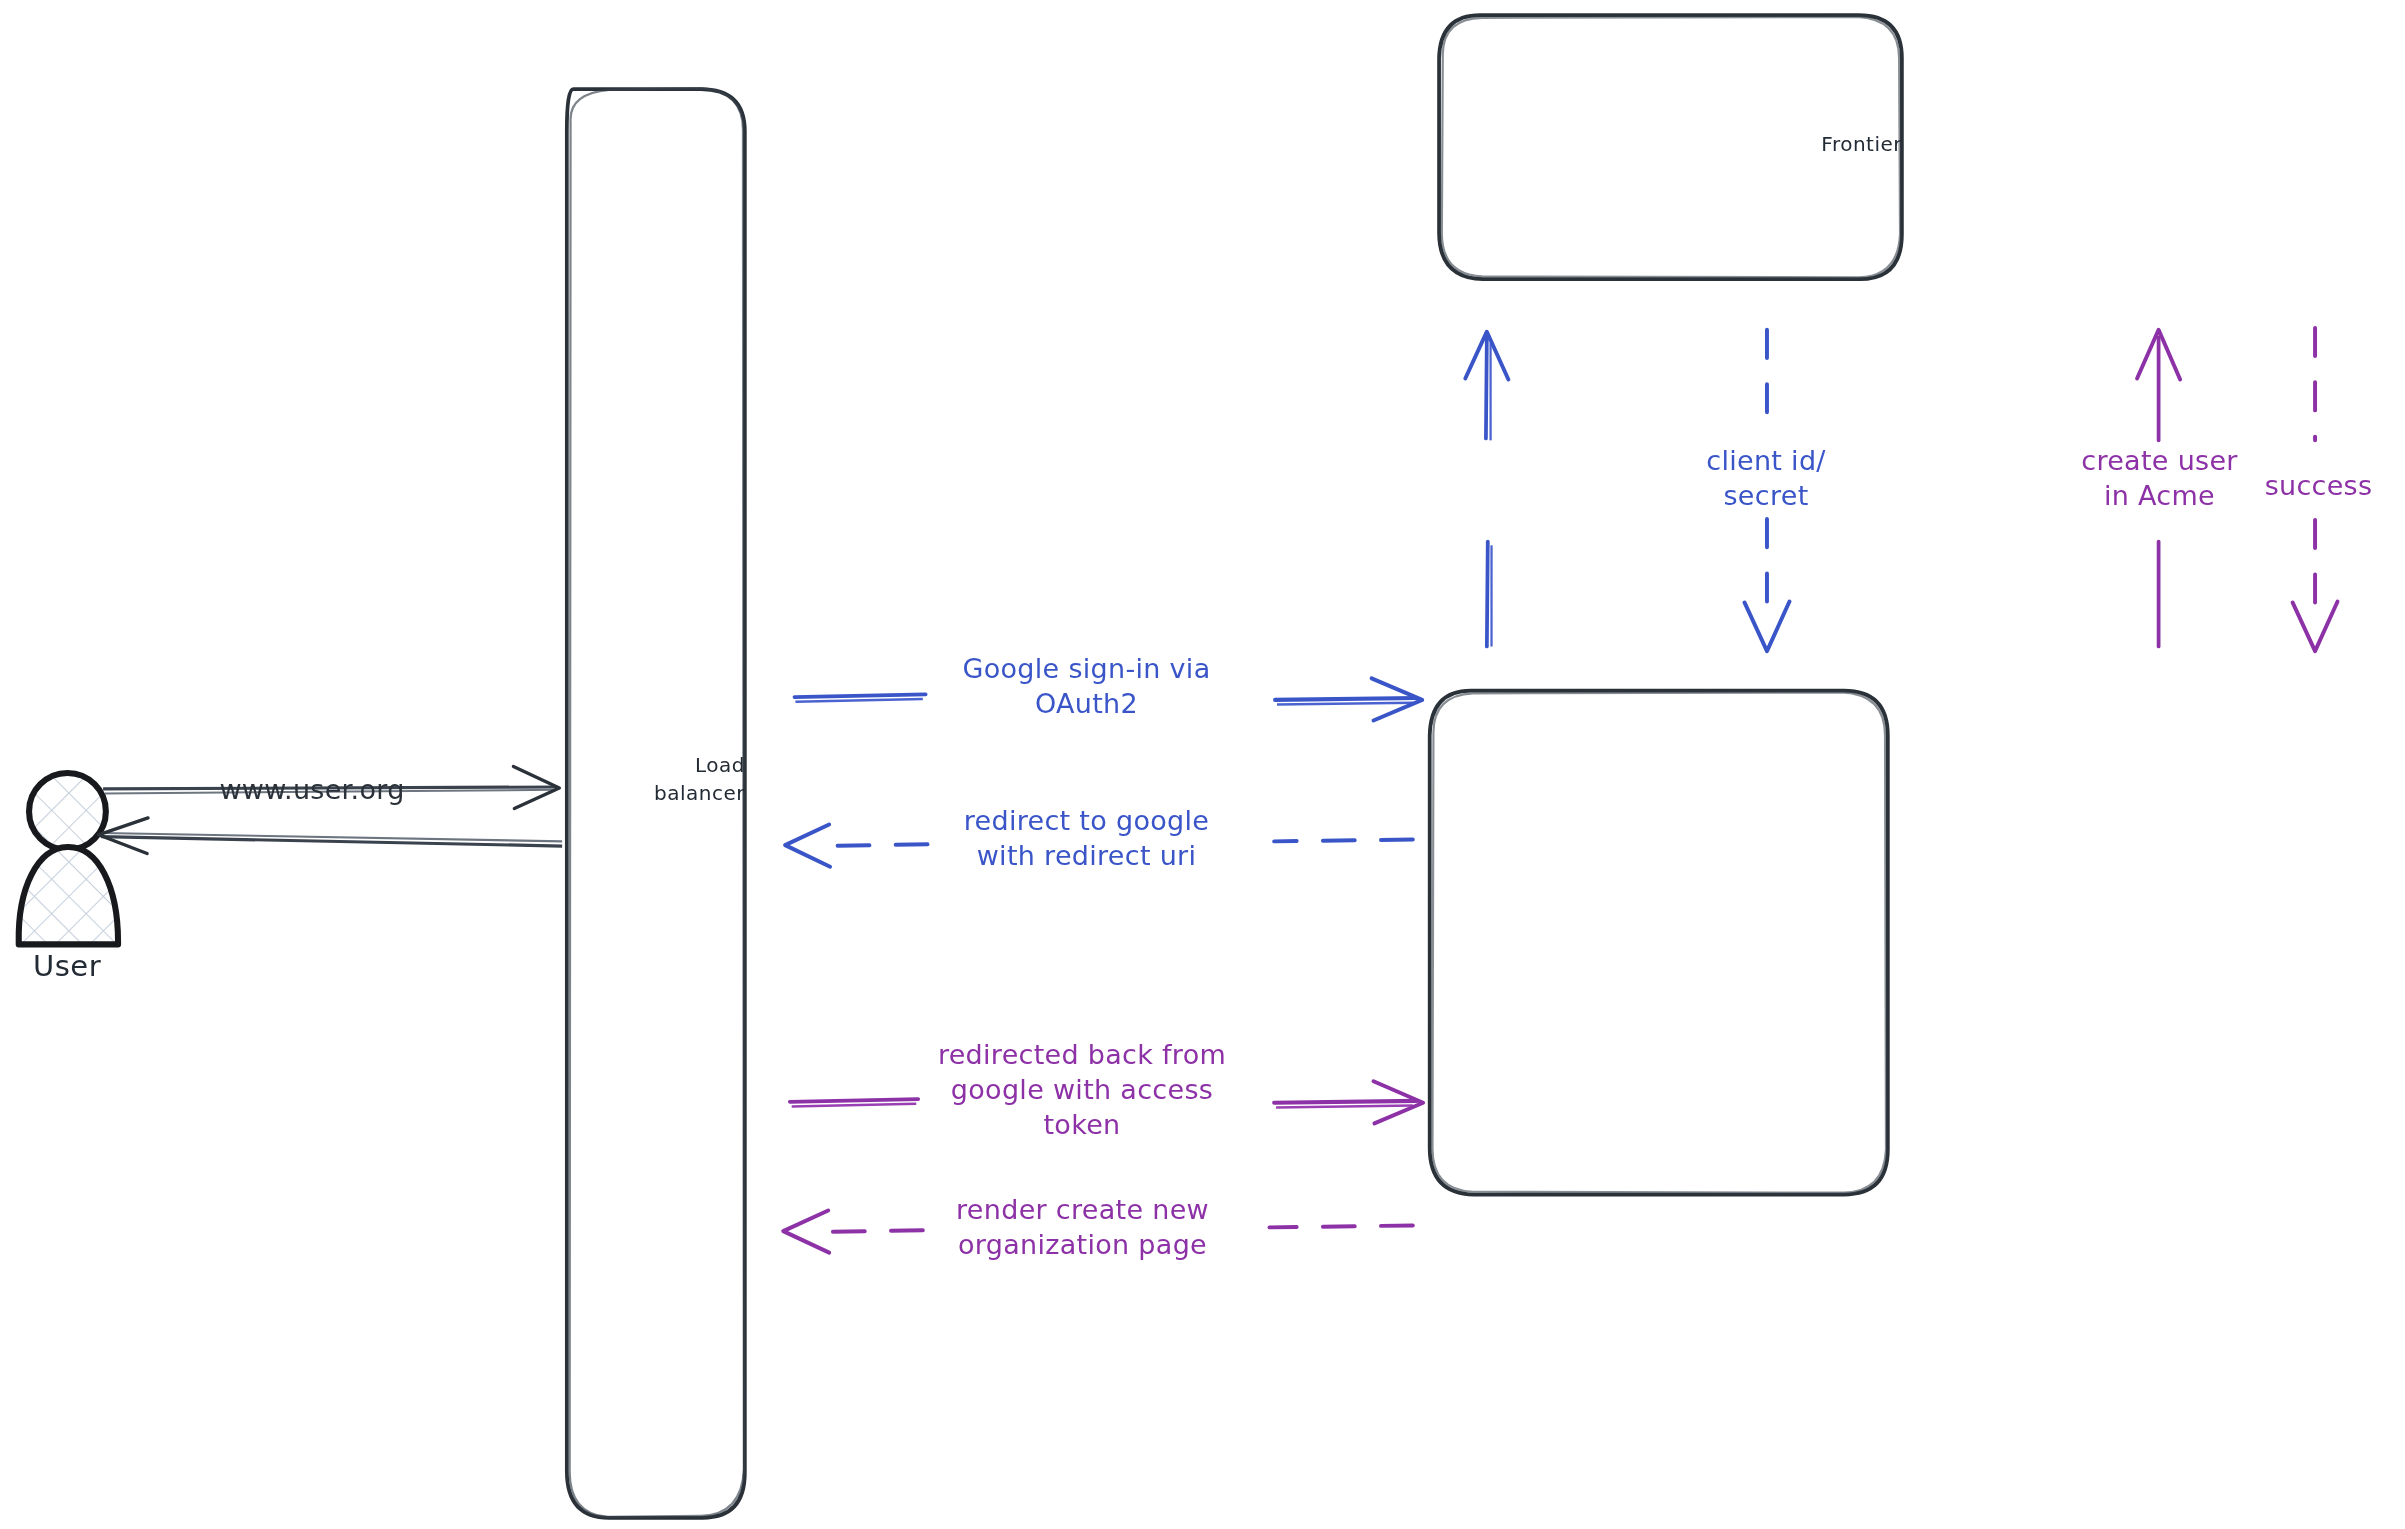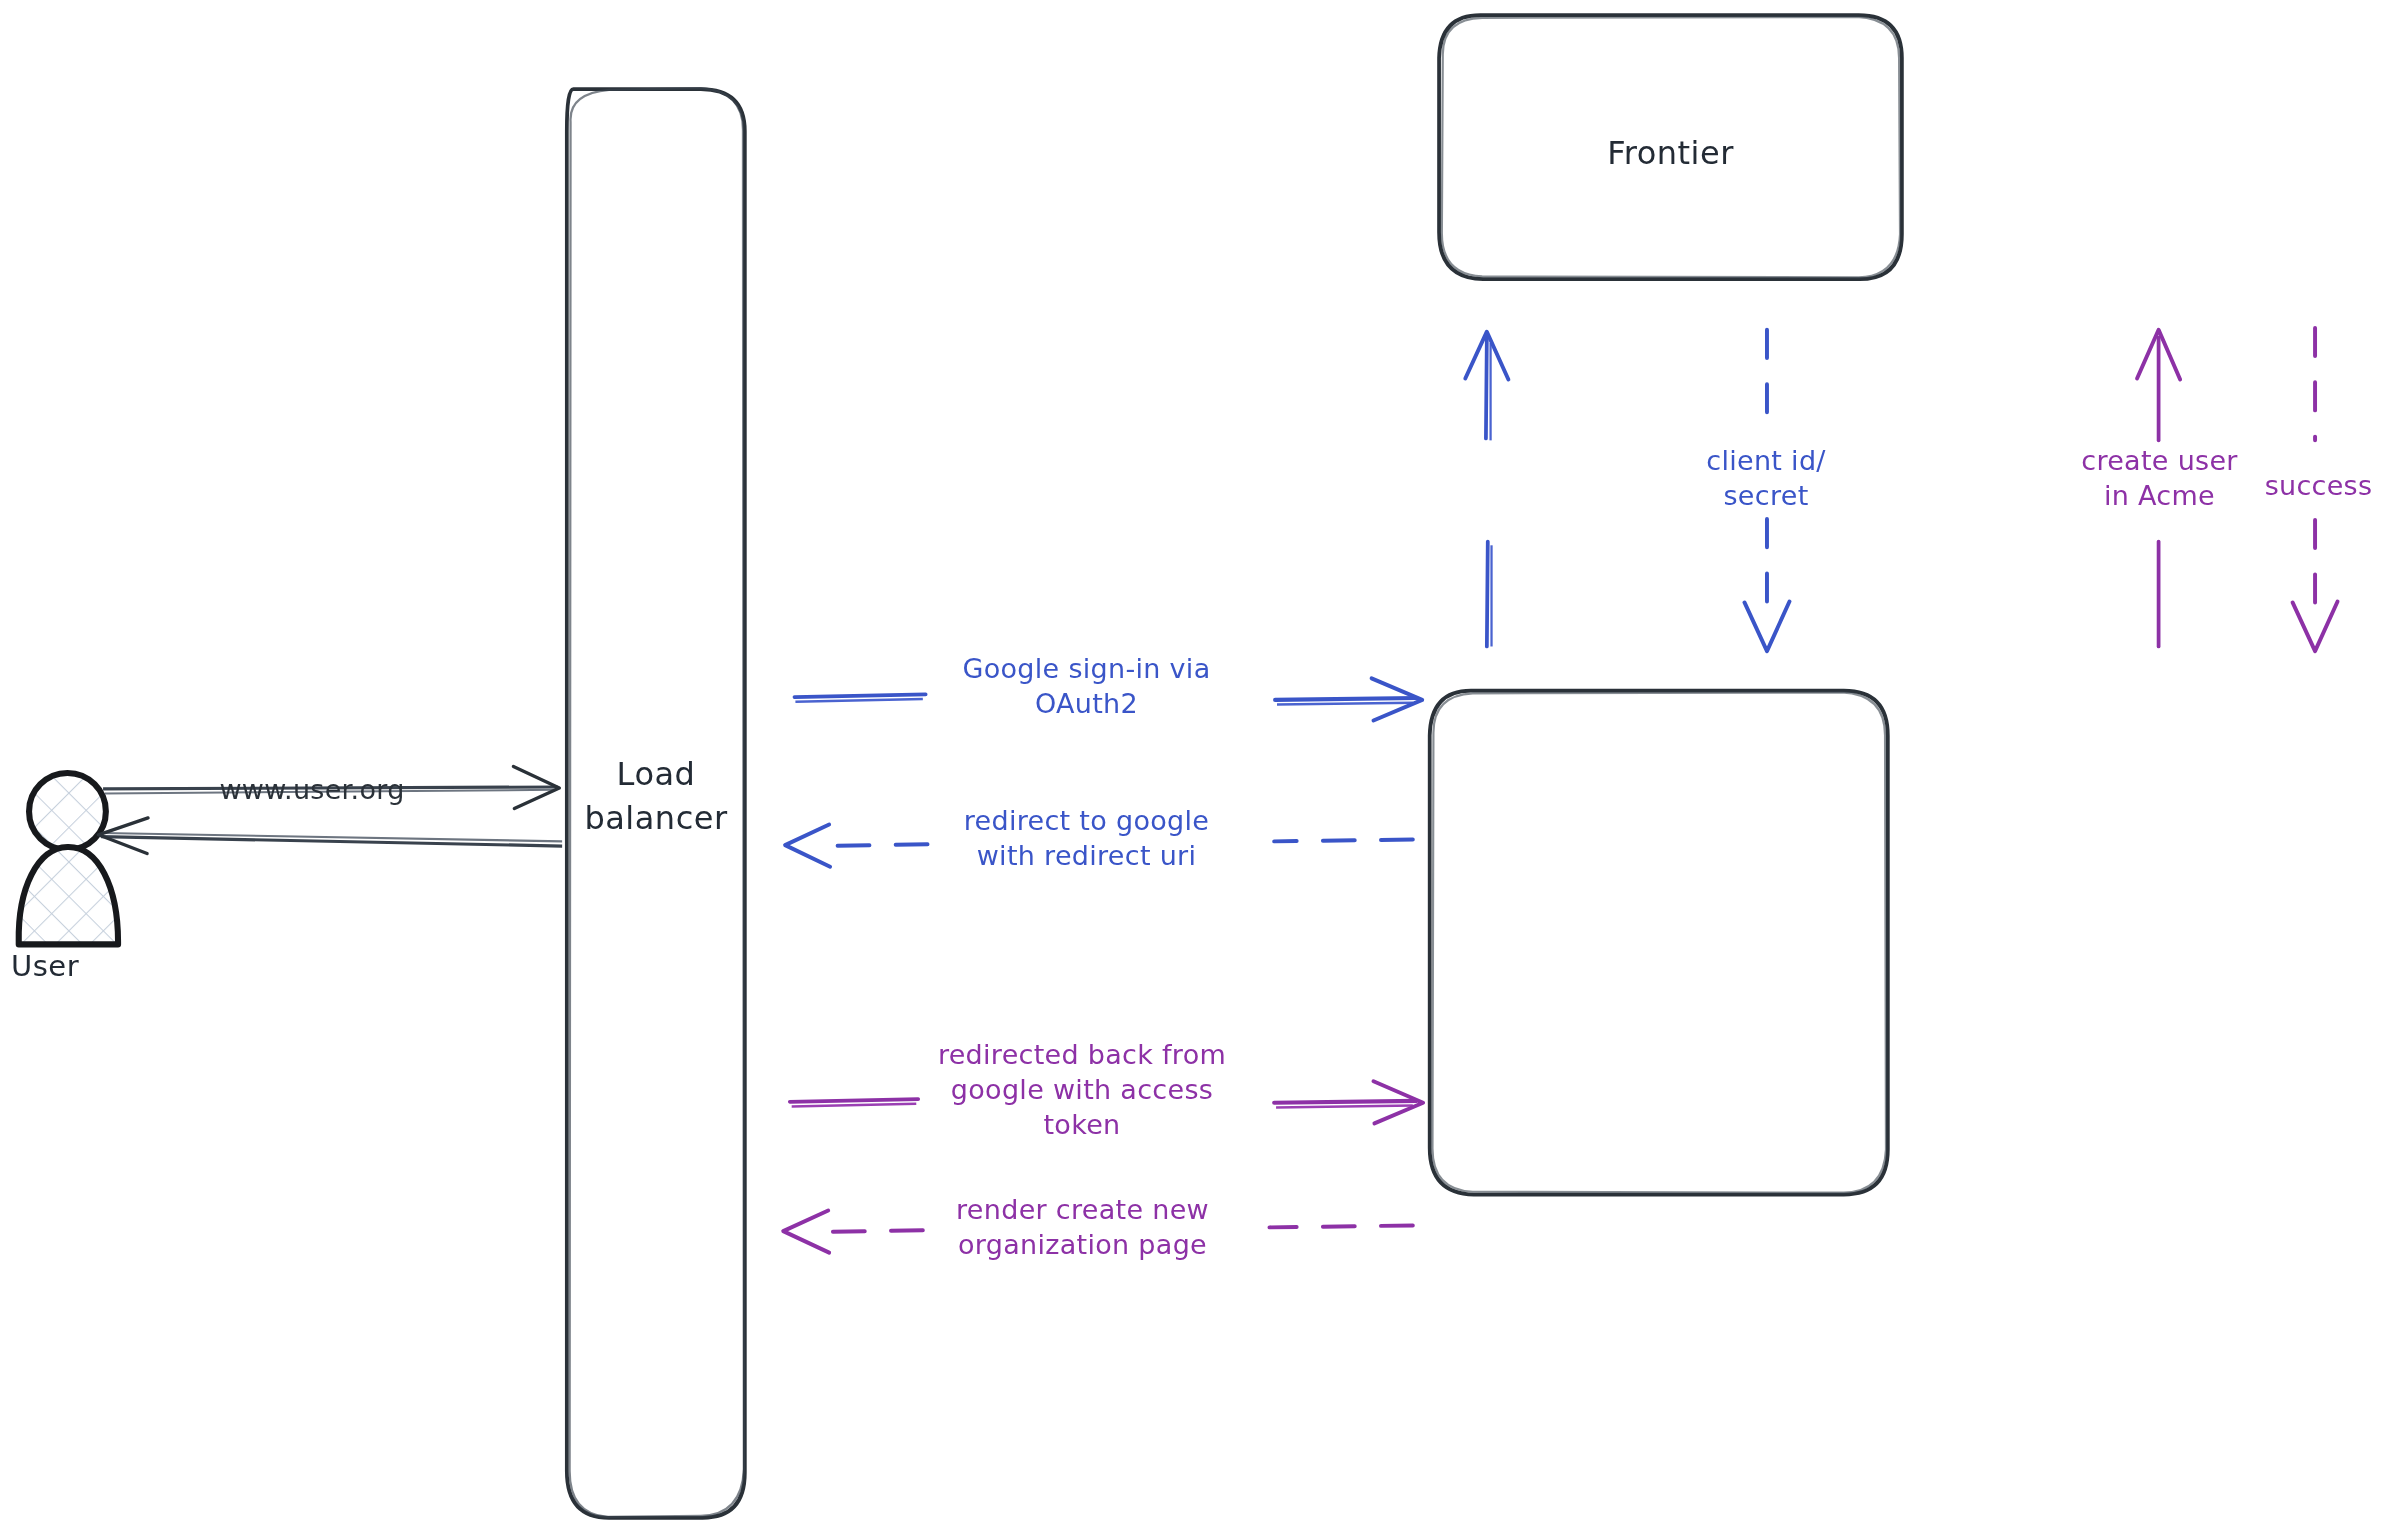--- a/index.html
+++ b/index.html
@@ -19,24 +19,24 @@
   }
   svg.layer {
     position: absolute;
     left: 0;
     top: 0;
     width: 2405px;
     height: 1530px;
   }
   .node-label {
     position: absolute;
-    text-align: center;
+    text-align: right;
     color: #232b35;
     font-family: "DejaVu Sans", sans-serif;
-    font-size: 32px;
+    font-size: 20px;
     line-height: 1.38;
     white-space: pre-line;
     letter-spacing: 0.5px;
   }
   .edge-label {
     position: absolute;
     text-align: center;
     font-family: "DejaVu Sans", sans-serif;
     font-size: 27px;
     line-height: 1.3;
@@ -157,21 +157,21 @@
       <path d="M2281,404 L2304,352 L2327,405" stroke="#8d31a6" stroke-width="4.2" fill="none" stroke-linecap="round" stroke-linejoin="round"></path>
     </g>
 
     <g>
       <path d="M2471,350 L2471,470" stroke="#8d31a6" stroke-width="4.2" fill="none" stroke-dasharray="30 28" stroke-linecap="round"></path>
       <path d="M2471,555 L2471,668" stroke="#8d31a6" stroke-width="4.2" fill="none" stroke-dasharray="30 28" stroke-linecap="round"></path>
       <path d="M2447,643 L2471,695 L2495,642" stroke="#8d31a6" stroke-width="4.2" fill="none" stroke-linecap="round" stroke-linejoin="round"></path>
     </g>
   </svg>
 
-  <div class="actor-label" style="left:11px; top:949px;">User</div>
+  <div class="actor-label" style="left:33px; top:949px;">User</div>
 
   <div class="node-label" style="left:567px; top:752px; width:178px;">Load
 balancer</div>
 
   <div class="node-label" style="left:1439px; top:131px; width:463px;">Frontier</div>
 
 
   <div class="edge-label lbl-dark" style="left:176px; top:772px; width:272px;">www.user.org</div>
 
   <div class="edge-label lbl-blue" style="left:899px; top:651px; width:375px;">Google sign-in via

